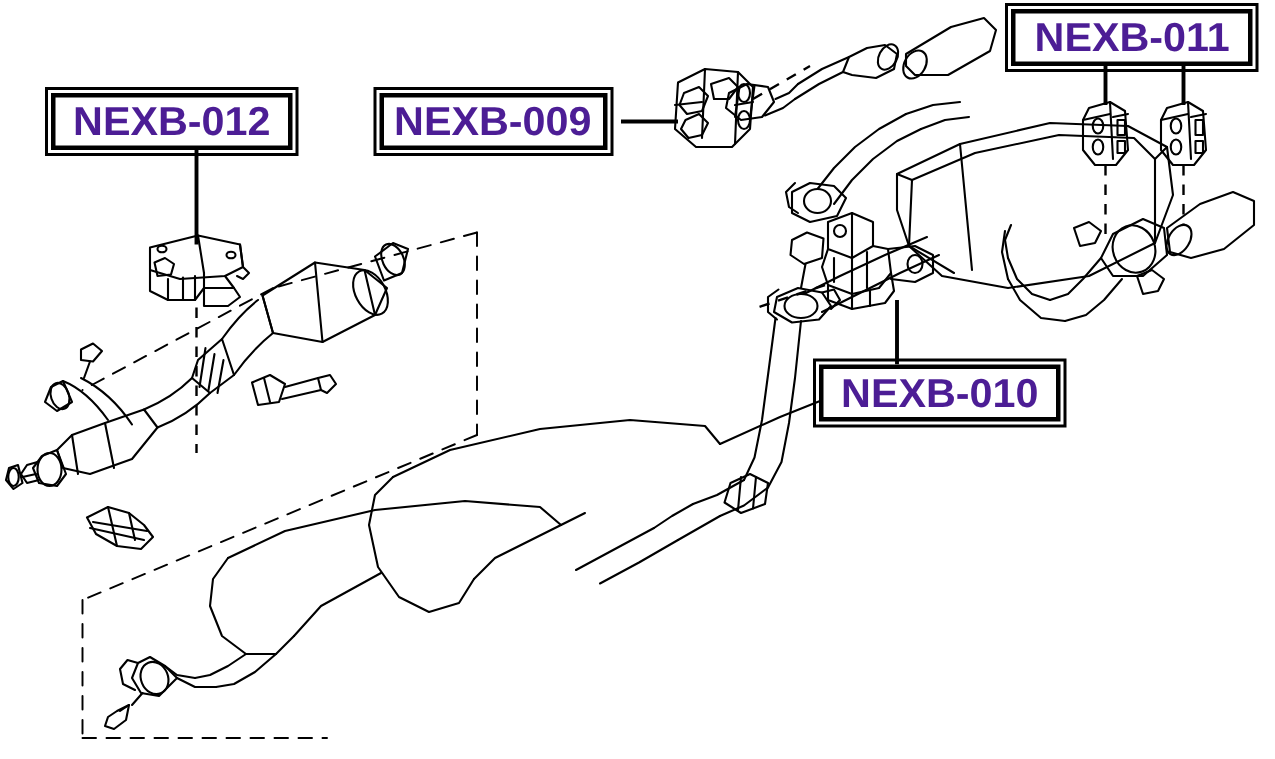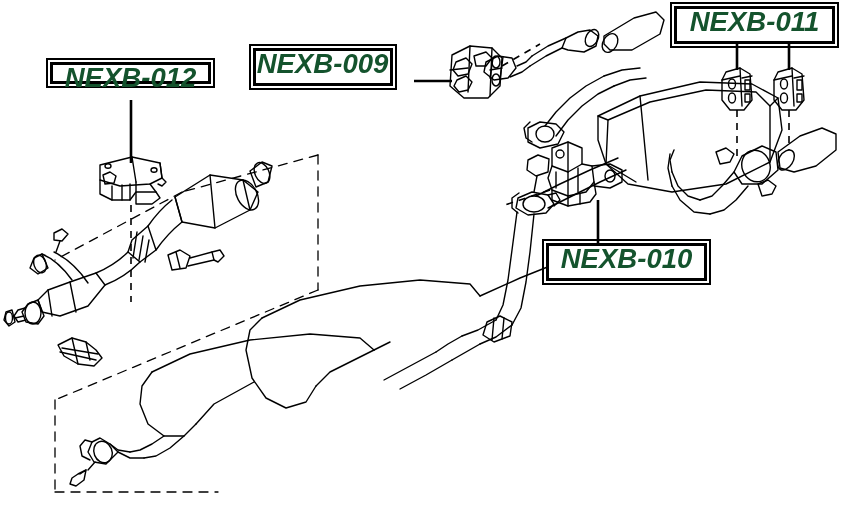--- a/index.html
+++ b/index.html
@@ -22,28 +22,28 @@
     height: 506px;
   }
   .callout {
     position: absolute;
     box-sizing: border-box;
     background: #ffffff;
     border: 3px solid #000000;
     outline: 2px solid #000000;
     outline-offset: 2px;
     display: flex;
+    align-items: center;
     justify-content: center;
     letter-spacing: 0px;
-    color: #14532d;
+    color: #4c1d95;
     font-weight: bold;
     font-family: "Liberation Sans", sans-serif;
     white-space: nowrap;
     z-index: 20;
-    font-style: italic;
   }
   .callout-text {
     font-size: 27px;
     font-weight: bold;
     line-height: 1;
     transform: scaleX(1.02);
   }
 </style>
 </head>
 <body>
@@ -303,25 +303,25 @@
       <line x1="737" y1="44" x2="737" y2="70" stroke-width="2.6"></line>
       <line x1="737" y1="110" x2="737" y2="162" stroke-width="1.6" stroke-dasharray="7 6"></line>
       <line x1="789" y1="44" x2="789" y2="70" stroke-width="2.6"></line>
       <line x1="789" y1="110" x2="789" y2="150" stroke-width="1.6" stroke-dasharray="7 6"></line>
 
       <line x1="598" y1="243" x2="598" y2="200" stroke-width="2.6"></line>
       <line x1="550" y1="190" x2="502" y2="206" stroke-width="1.6" stroke-dasharray="7 6"></line>
     </g>
   </svg>
 
-  <div class="callout" style="left:50px; top:62px; width:161px; height:22px;">
+  <div class="callout" style="left:34px; top:62px; width:161px; height:38px;">
     <span class="callout-text">NEXB-012</span>
   </div>
 
-  <div class="callout" style="left:253px; top:48px; width:140px; height:38px;">
+  <div class="callout" style="left:253px; top:62px; width:152px; height:38px;">
     <span class="callout-text">NEXB-009</span>
   </div>
 
   <div class="callout" style="left:674px; top:6px; width:161px; height:38px;">
     <span class="callout-text">NEXB-011</span>
   </div>
 
   <div class="callout" style="left:546px; top:243px; width:161px; height:38px;">
     <span class="callout-text">NEXB-010</span>
   </div>

